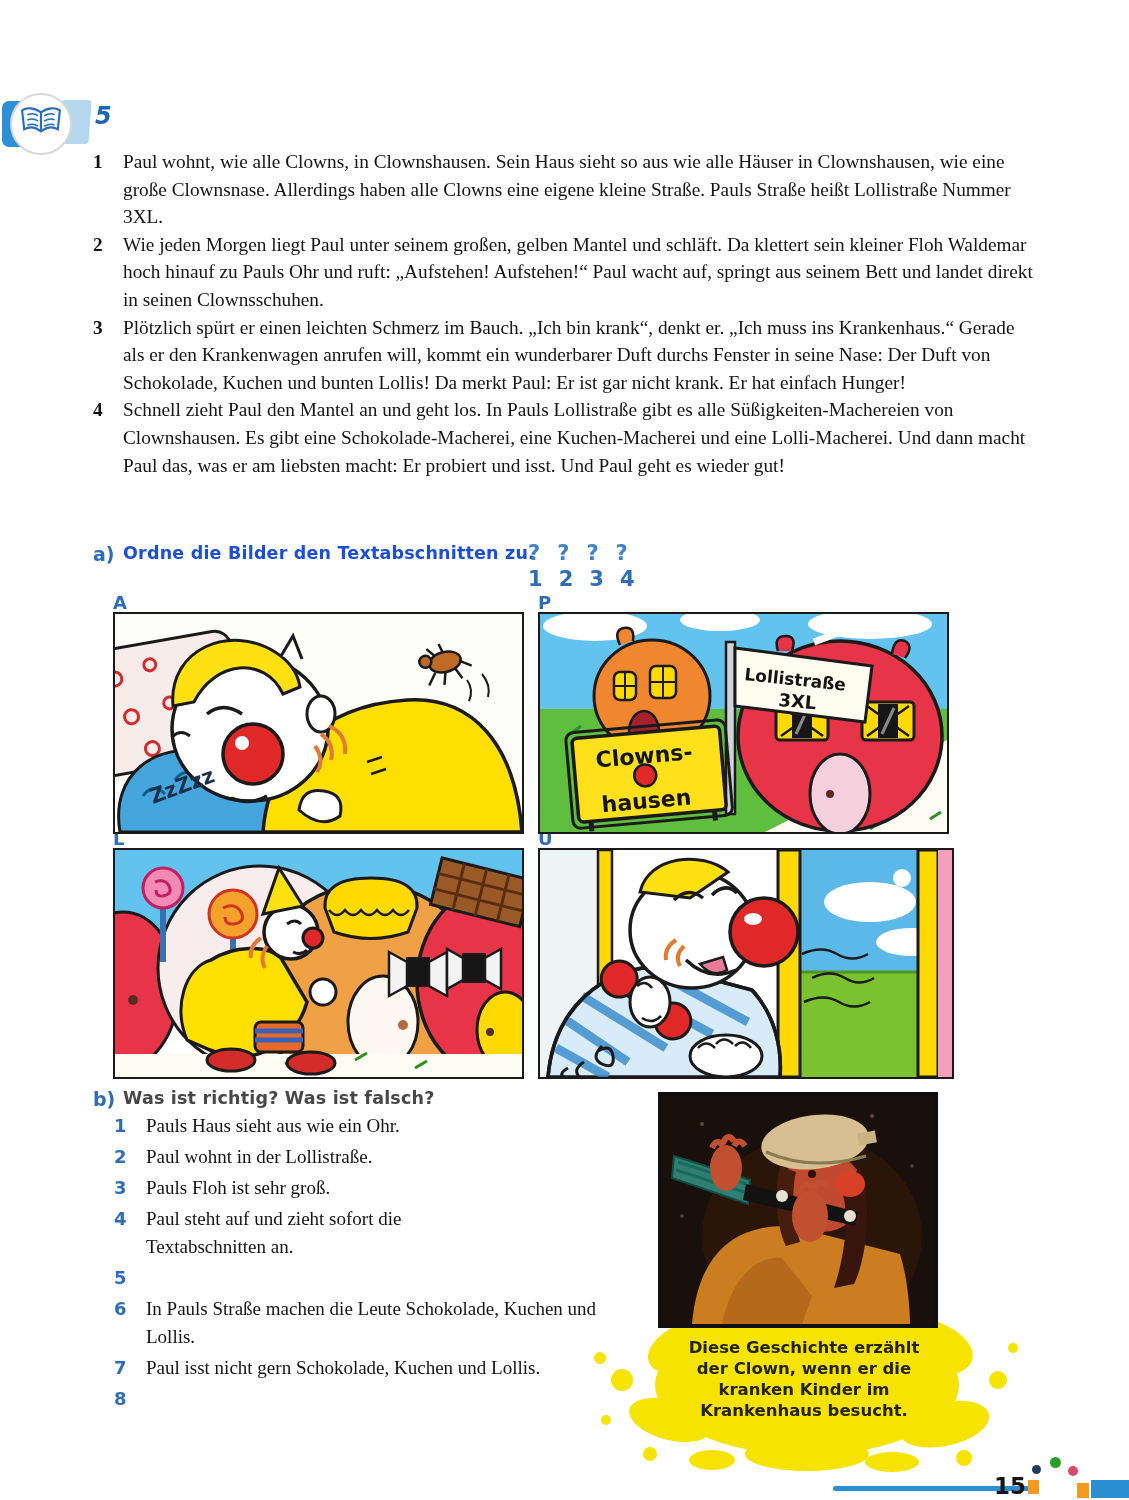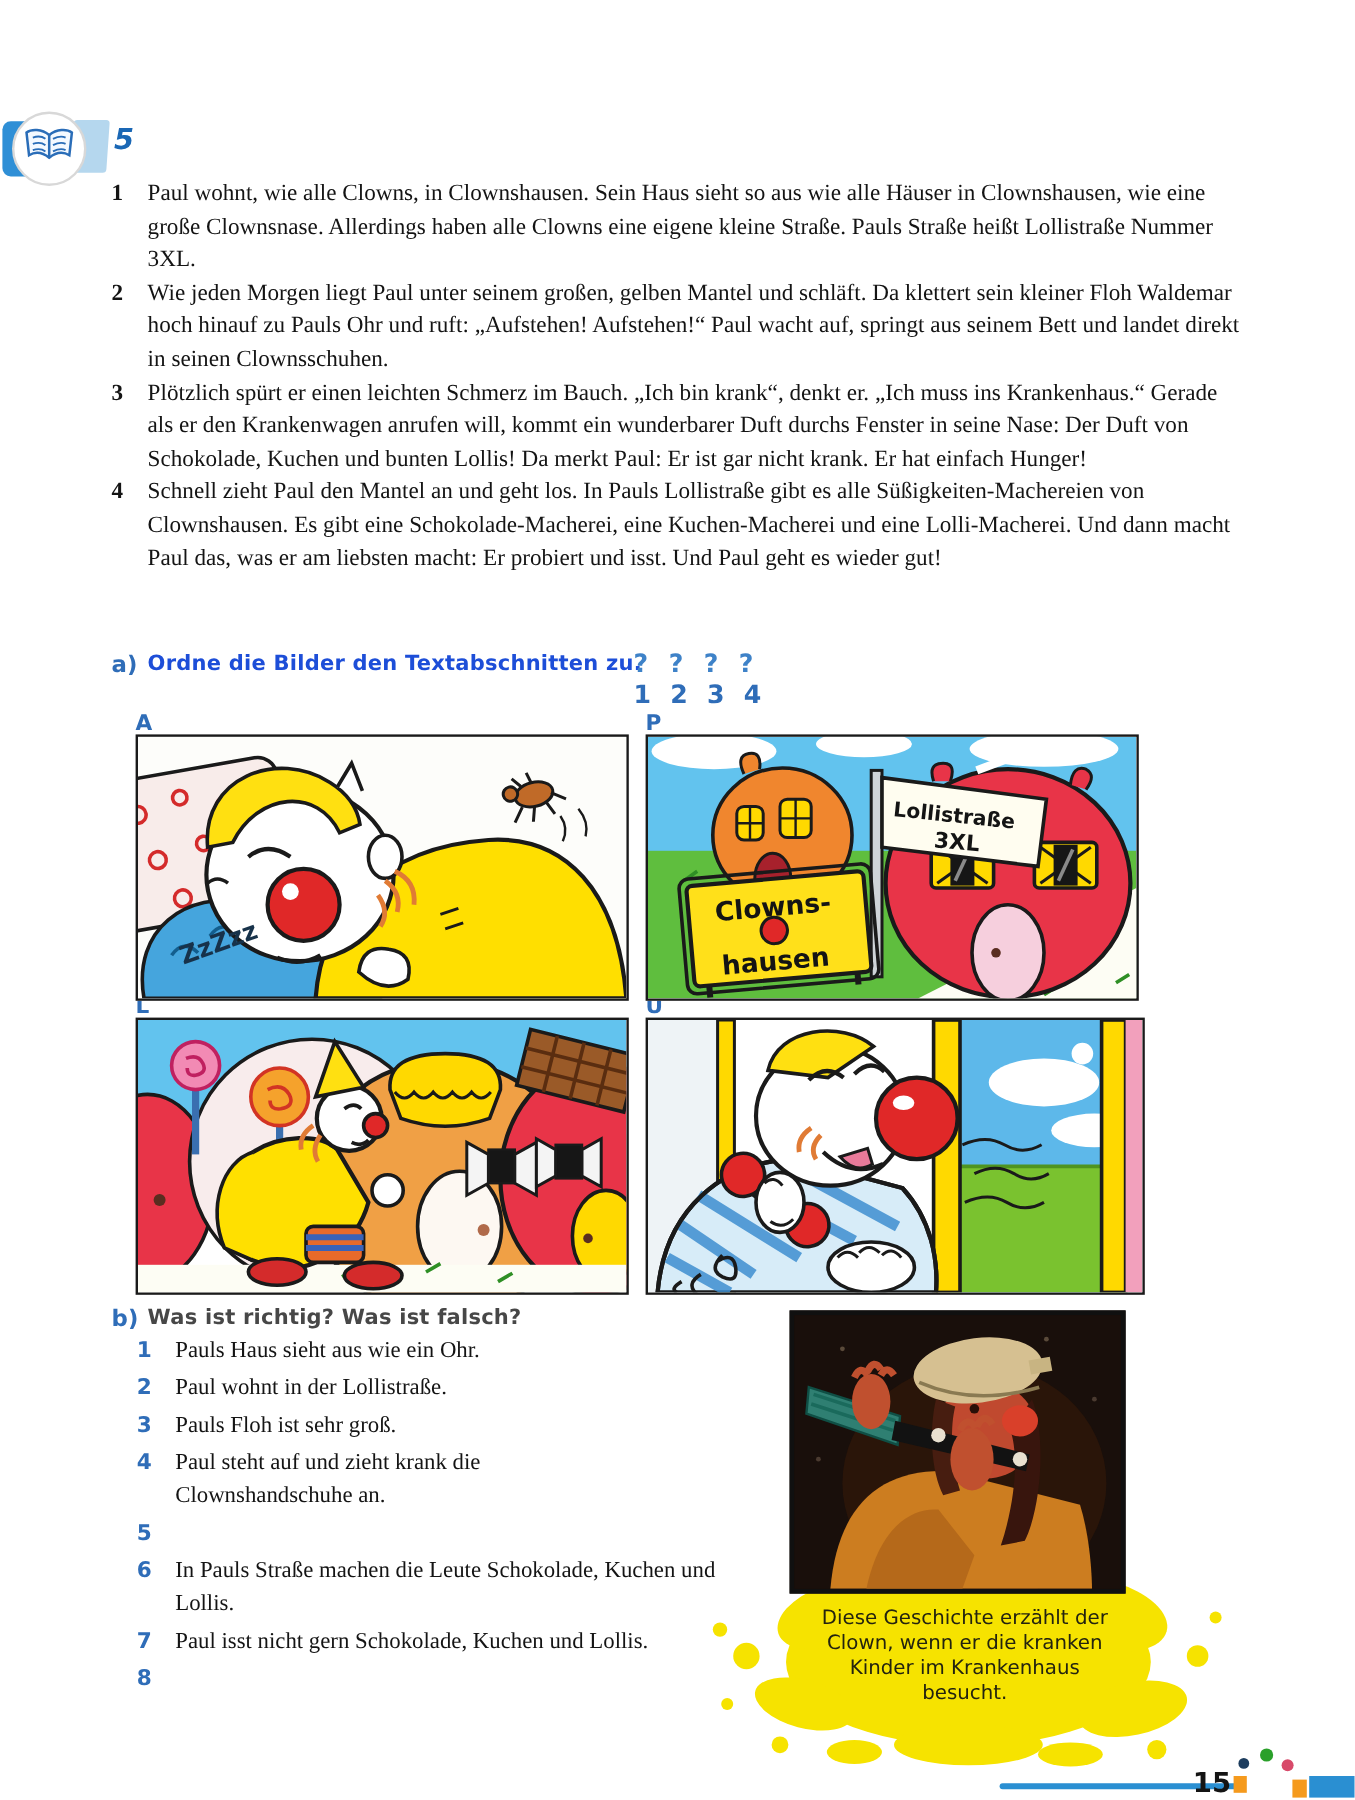--- a/index.html
+++ b/index.html
@@ -46,21 +46,21 @@
          font-family:"DejaVu Sans",sans-serif;font-size:18px;line-height:28px;padding-left:6px;}
   .b-text{font-size:19px;line-height:28px;max-width:485px;padding-left:8px;}
   .w-narrow{max-width:345px;}
 
   
   .photo{left:658px;top:1092px;width:272px;height:228px;border:4px solid #101010;background:#190f0b;z-index:3;}
 
   
   .splat{left:592px;top:1288px;z-index:1;}
   .splat-text{left:678px;top:1337px;width:252px;text-align:center;z-index:2;
-              font-family:"DejaVu Sans",sans-serif;font-weight:normal;font-size:16.5px;
+              font-family:"DejaVu Sans",sans-serif;font-weight:bold;font-size:16.5px;
               line-height:21px;color:#23230f;}
 
   
   .f-line{left:833px;top:1486px;width:200px;height:5px;background:#2a8fd2;border-radius:3px;z-index:4;}
   .f-band{left:1091px;top:1480px;width:38px;height:18px;background:#2a8fd2;z-index:4;}
   .f-num{left:994px;top:1473px;font-family:"DejaVu Sans",sans-serif;font-weight:bold;
          font-size:23px;color:#141414;z-index:5;}
   .dot{border-radius:50%;z-index:5;}
   .sq{z-index:5;}
 </style>
@@ -341,21 +341,21 @@
     <div class="b-item">
       <span class="b-num">2</span>
       <span class="b-text">Paul wohnt in der Lollistraße.</span>
     </div>
     <div class="b-item">
       <span class="b-num">3</span>
       <span class="b-text">Pauls Floh ist sehr groß.</span>
     </div>
     <div class="b-item">
       <span class="b-num">4</span>
-      <span class="b-text w-narrow">Paul steht auf und zieht krank die Clownshandschuhe an.</span>
+      <span class="b-text w-narrow">Paul steht auf und zieht sofort die Textabschnitten an.</span>
     </div>
     <div class="b-item">
       <span class="b-num">5</span>
     </div>
     <div class="b-item">
       <span class="b-num">6</span>
       <span class="b-text">In Pauls Straße machen die Leute Schokolade, Kuchen und Lollis.</span>
     </div>
     <div class="b-item">
       <span class="b-num">7</span>

